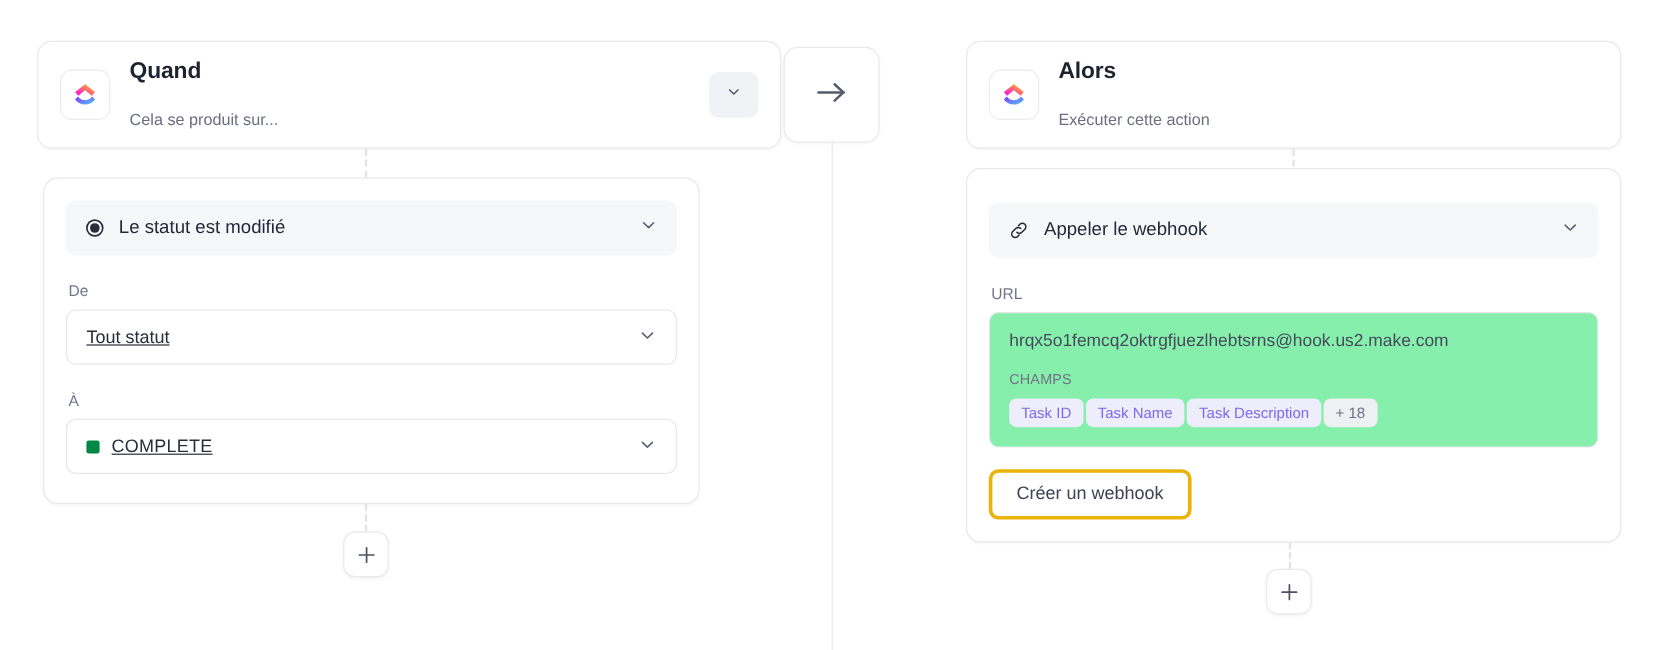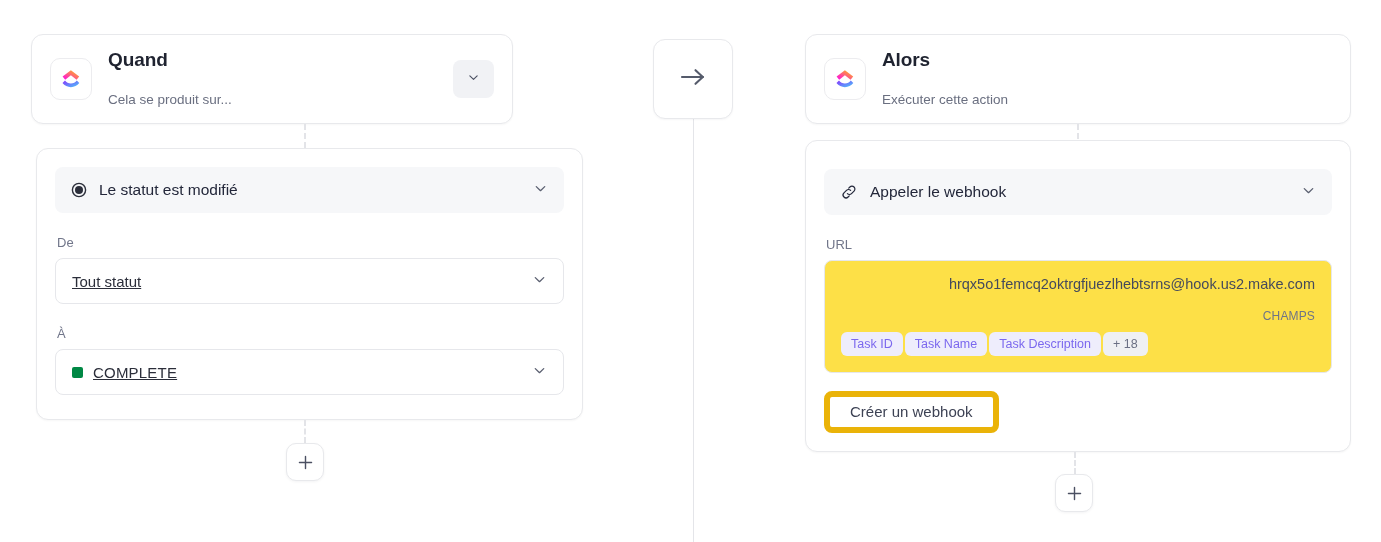--- a/index.html
+++ b/index.html
@@ -127,22 +127,21 @@
     width: 11px; height: 11px; border-radius: 2px;
     display: inline-block; flex: none;
   }
 
   
   .url-box {
     border: 1px solid #e6e7eb;
     border-radius: 8px;
     padding: 14px 16px 16px;
     box-sizing: border-box;
-    background: #fde047;
-    text-align: right;
+    background: #86efac;
   }
   .url-value {
     font-size: 14.5px;
     color: #454a5c;
     line-height: 1.35;
     word-break: break-all;
   }
   .champs-label {
     font-size: 12px;
     color: #6f7486;
@@ -157,21 +156,21 @@
     white-space: nowrap;
     cursor: pointer;
   }
   .tag.purple { background: #eeedfc; color: #7b68ee; }
   .tag.grey   { background: #eff0f3; color: #6b7084; }
 
   .btn-outline {
     display: inline-flex;
     align-items: center;
     justify-content: center;
-    border: 6px solid #eab308;
+    border: 3px solid #eab308;
     border-radius: 8px;
     height: 42px;
     padding: 0 20px;
     font-size: 15px;
     color: #3d4254;
     background: #fff;
     box-sizing: border-box;
     cursor: pointer;
   }
 
@@ -201,21 +200,21 @@
     box-shadow: 0 1px 3px rgba(20,24,40,.05);
     cursor: pointer;
   }
   .plus-btn svg { display: block; }
 </style>
 </head>
 <body>
 
 <div class="solid-line" style="left:693px; top:118px; height:424px;"></div>
 
-<div class="card" style="left:31px; top:34px; width:482px; height:90px;">
+<div class="card" style="left:31px; top:34px; width:620px; height:90px;">
   <div class="hdr">
     <div class="app-logo">
       <svg width="24" height="24" viewBox="0 0 24 24" aria-hidden="true">
         <defs>
           <linearGradient id="gUp" x1="0" y1="1" x2="1" y2="0">
             <stop offset="0" stop-color="#ff02f0"></stop>
               <stop offset="1" stop-color="#ffc800"></stop>
           </linearGradient>
           <linearGradient id="gDn" x1="0" y1="0" x2="1" y2="1">
             <stop offset="0" stop-color="#8930fd"></stop>

